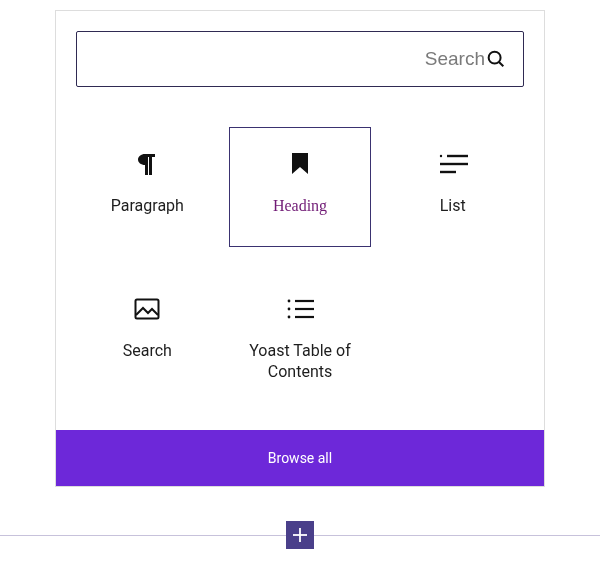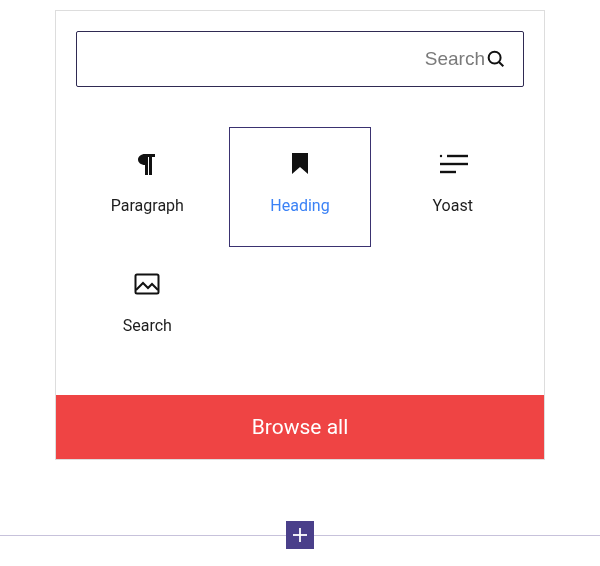--- a/index.html
+++ b/index.html
@@ -36,21 +36,21 @@
       font-size: 19px;
       color: #ef4444;
       background: transparent;
       text-align: right;
     }
     .search-input::placeholder { color: #7a7a7a; }
     .search-icon svg { display: block; }
     .blocks-grid {
       display: grid;
       grid-template-columns: repeat(3, 1fr);
-      gap: 0 10px;
+      gap: 25px 10px;
       padding: 40px 20px 28px 20px;
     }
     .block-item {
       display: flex;
       flex-direction: column;
       align-items: center;
       justify-content: flex-start;
       padding: 22px 6px 18px 6px;
       cursor: pointer;
       min-height: 120px;
@@ -66,26 +66,26 @@
       justify-content: center;
       margin-bottom: 18px;
     }
     .block-icon svg { display: block; }
     .block-label {
       font-size: 16px;
       color: #1e1e1e;
       text-align: center;
       line-height: 1.3;
     }
-    .block-item.selected .block-label { color: #3b82f6; }
+    .block-item.selected .block-label { color: #701a75; font-family: Liberation Serif, serif; }
     .browse-all {
-      background: #ef4444;
+      background: #6d28d9;
       color: #fff;
       text-align: center;
-      font-size: 21px;
+      font-size: 14px;
       padding: 20px 0;
       cursor: pointer;
     }
     .divider-line {
       position: absolute;
       left: 0;
       right: 0;
       top: 535px;
       height: 0;
       border-top: 1px solid #c7c2db;
@@ -143,34 +143,47 @@
 
     <div class="block-item">
       <span class="block-icon">
         <svg width="30" height="22" viewBox="0 0 30 22" fill="none" stroke="#111" stroke-width="2.4">
           <circle cx="3" cy="3" r="1.2" fill="#111" stroke="none"></circle>
           <line x1="9" y1="3" x2="30" y2="3"></line>
           <line x1="2" y1="11" x2="30" y2="11"></line>
           <line x1="2" y1="19" x2="18" y2="19"></line>
         </svg>
       </span>
-      <span class="block-label">Yoast</span>
+      <span class="block-label">List</span>
     </div>
 
 
     <div class="block-item">
       <span class="block-icon">
         <svg width="26" height="22" viewBox="0 0 26 22" fill="none" stroke="#111" stroke-width="2">
           <rect x="1.5" y="1.5" width="23" height="19" rx="1.5"></rect>
           <path d="M2 17 L9 10 L14 15 L18 11 L24 17"></path>
         </svg>
       </span>
       <span class="block-label">Search</span>
     </div>
 
+    <div class="block-item">
+      <span class="block-icon">
+        <svg width="28" height="22" viewBox="0 0 28 22" fill="none" stroke="#111" stroke-width="2.2">
+          <circle cx="3" cy="3" r="1.4" fill="#111" stroke="none"></circle>
+          <line x1="9" y1="3" x2="28" y2="3"></line>
+          <circle cx="3" cy="11" r="1.4" fill="#111" stroke="none"></circle>
+          <line x1="9" y1="11" x2="28" y2="11"></line>
+          <circle cx="3" cy="19" r="1.4" fill="#111" stroke="none"></circle>
+          <line x1="9" y1="19" x2="28" y2="19"></line>
+        </svg>
+      </span>
+      <span class="block-label">Yoast Table of Contents</span>
+    </div>
 
   </div>
 
   <div class="browse-all">
     <span>Browse all</span>
   </div>
 
 </div>
 
 <div class="divider-line"></div>

